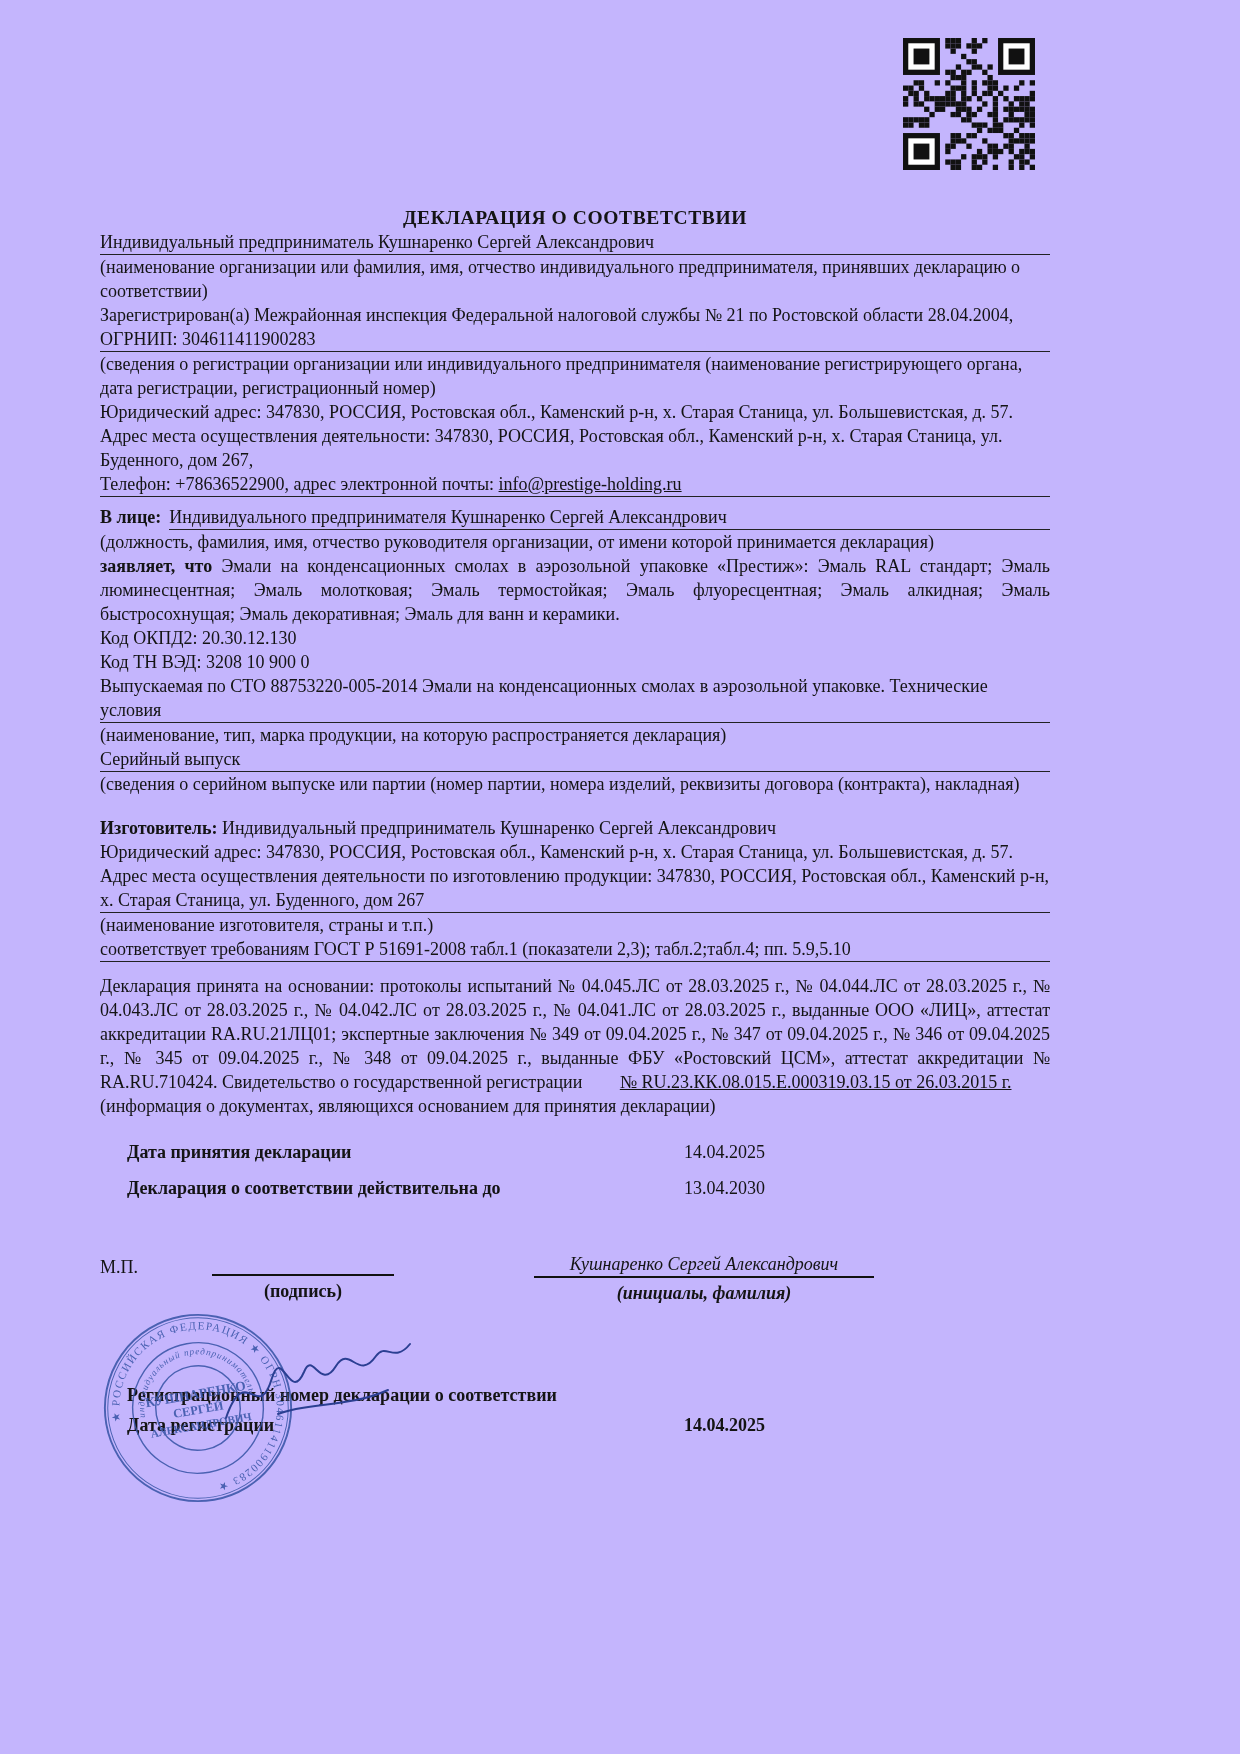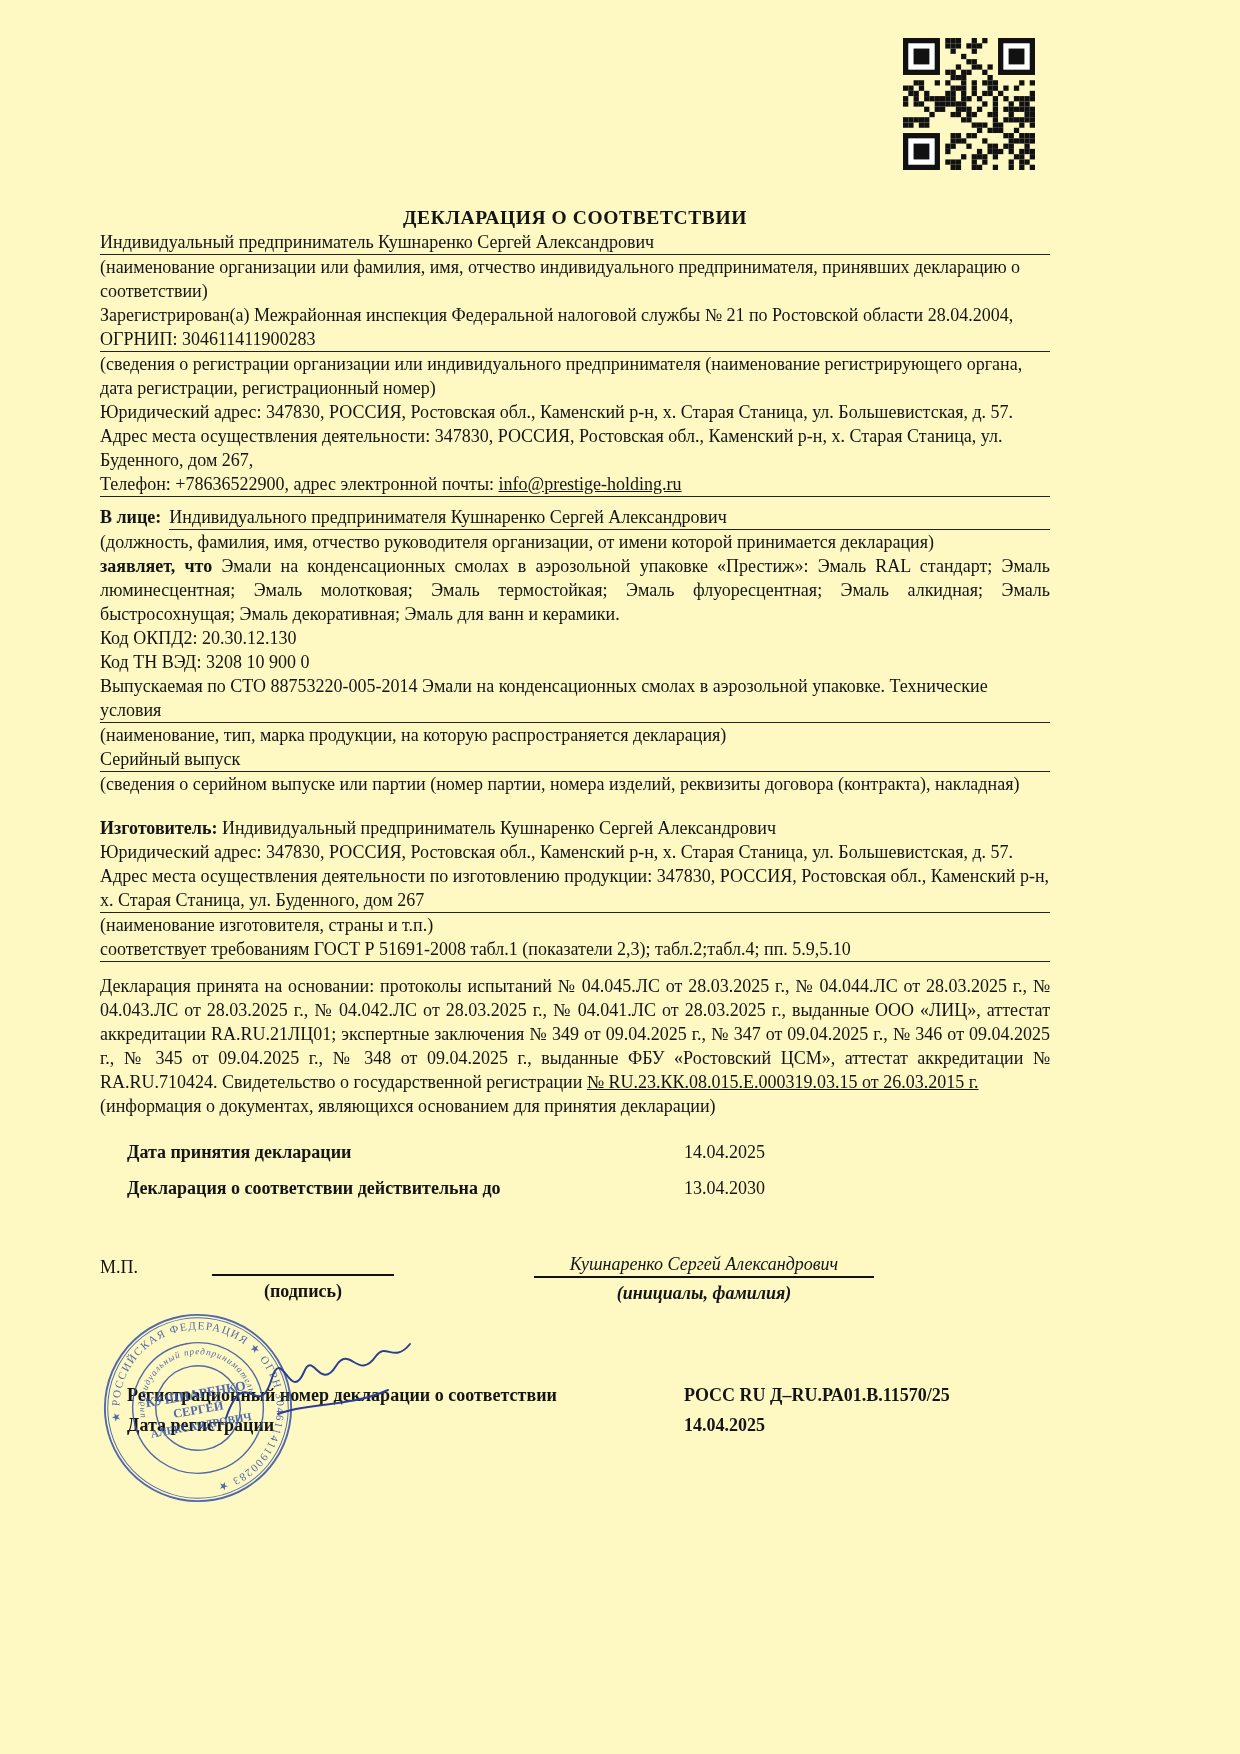--- a/index.html
+++ b/index.html
@@ -1,18 +1,18 @@
 <!DOCTYPE html>
 <html><head>
 <meta charset="utf-8">
 <style>
   * { margin:0; padding:0; box-sizing:border-box; }
   html,body { width:1240px; height:1754px; background:#ffffff; }
   body { font-family:"Liberation Serif","DejaVu Serif",serif; font-size:18px; line-height:24px; color:#141414; }
-  .page { position:relative; width:1240px; height:1754px; padding:40px 190px 0 100px; overflow:hidden; background:#fef9c3; }
+  .page { position:relative; width:1240px; height:1754px; padding:40px 190px 0 100px; overflow:hidden; background:#c4b5fd; }
 
   .qr { position:absolute; top:38px; right:205px; width:132px; height:132px; }
 
   .title { text-align:center; font-weight:bold; font-size:19.5px; letter-spacing:.6px; margin-top:166px; }
 
   p { margin:0; }
   .u   { border-bottom:1.6px solid #222; }
   .cap { }
   .jst { text-align:justify; }
   .b   { font-weight:bold; }
@@ -31,21 +31,21 @@
   .frow { display:grid; grid-template-columns:557px 1fr; align-items:baseline;margin-left:27px; }
 
   .sig-row { display:flex; margin-top:26px; }
   .mp { width:112px; font-weight:normal; align-self:flex-end; padding-bottom:26px; }
   .sig-left { width:182px; }
   .sig-line { height:50px; border-bottom:2px solid #111; }
   .sig-cap { text-align:center; font-weight:bold; padding-top:3px; }
   .sig-spacer { width:140px; }
   .sig-right { width:340px;font-style:italic; }
   .sig-name { text-align:center; padding-top:26px; border-bottom:2px solid #111; }
-  .u-text { text-decoration:underline; }
+  .u-text { text-decoration:underline;margin-left:33px; }
 
   .stamp { position:absolute; left:102px; top:1312px; width:192px; height:192px; transform:rotate(-10deg); opacity:.88; z-index:5; }
   .autograph { position:absolute; left:218px; top:1330px; width:200px; height:105px; z-index:6; }
 
   .regblock { margin-top:78px; }
   .regblock .frow { margin-top:6px; }
 </style>
 </head>
 <body>
 
@@ -324,21 +324,20 @@
     <div class="sig-spacer"></div>
     <div class="sig-right">
       <div class="sig-name">Кушнаренко Сергей Александрович</div>
       <div class="sig-cap">(инициалы, фамилия)</div>
     </div>
   </div>
 
   <div class="regblock">
     <div class="frow">
       <span class="b">Регистрационный номер декларации о соответствии</span>
-      <span class="b">РОСС RU Д–RU.РА01.В.11570/25</span>
     </div>
     <div class="frow">
       <span class="b">Дата регистрации</span>
       <span class="b">14.04.2025</span>
     </div>
   </div>
 
   <svg class="stamp" viewBox="0 0 200 200">
     <g fill="none" stroke="#3a56a8" stroke-width="2">
       <circle cx="100" cy="100" r="97"></circle>

